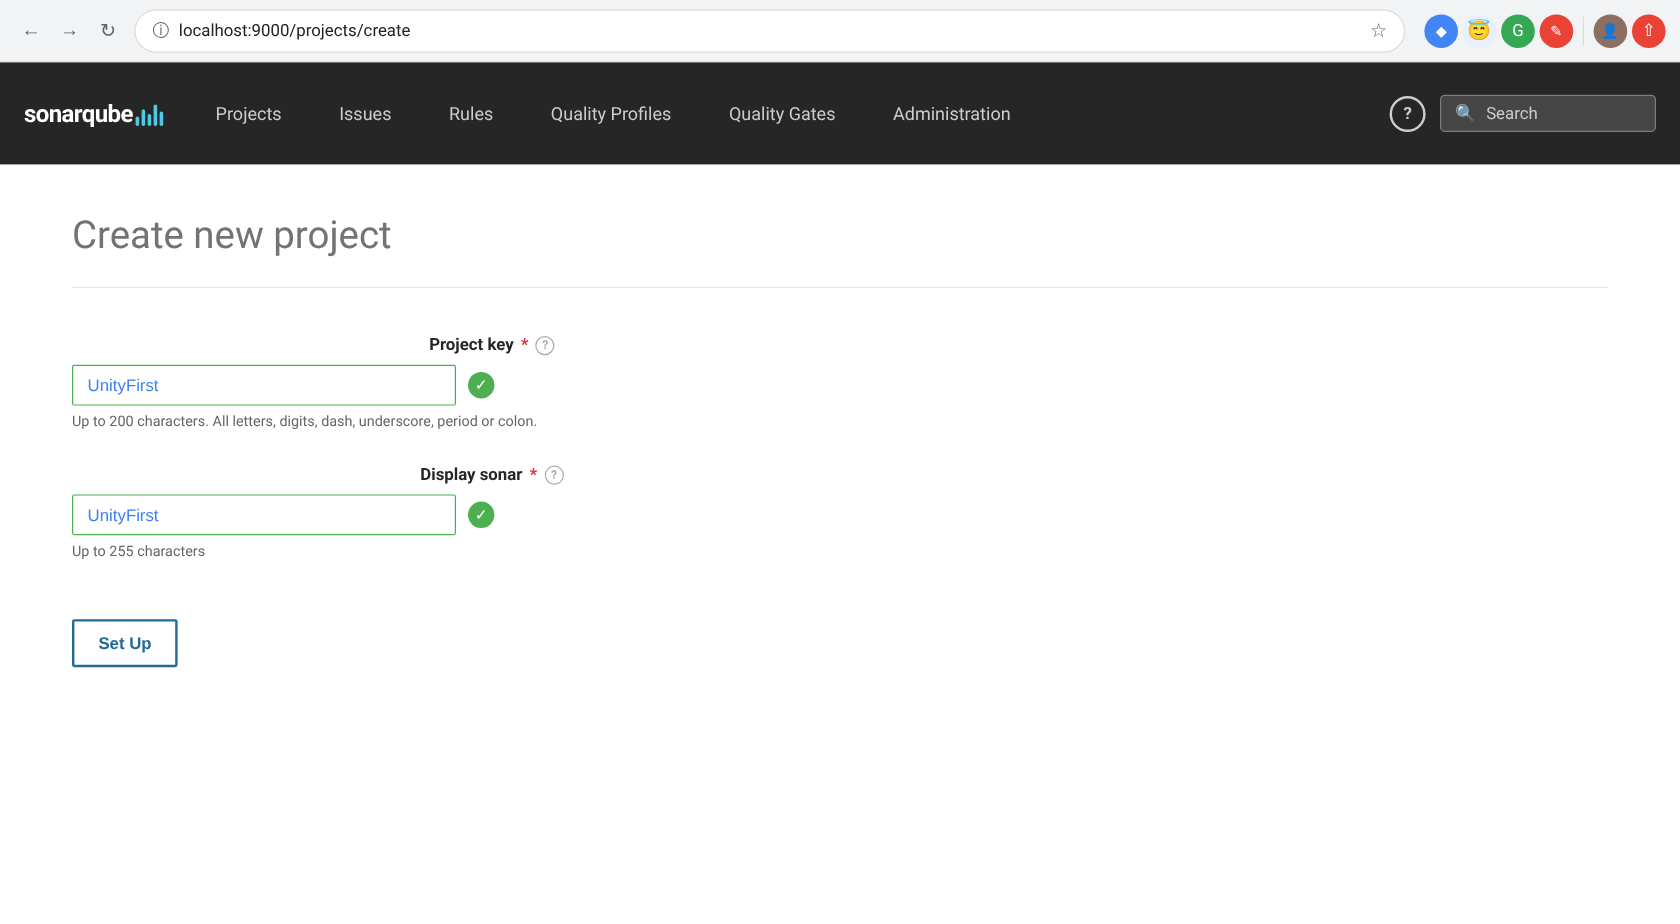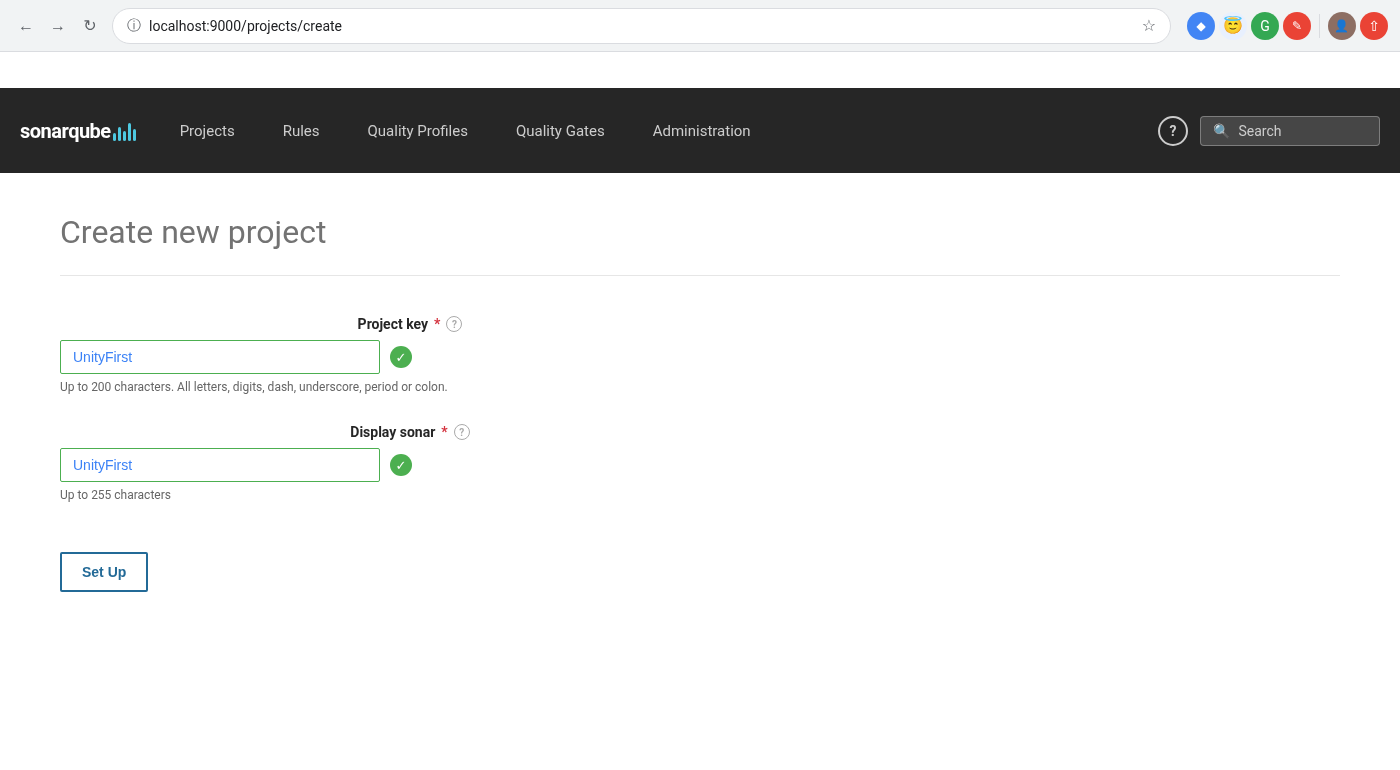--- a/index.html
+++ b/index.html
@@ -130,21 +130,20 @@
     }
 
     
     .sonar-nav {
       background: #262626;
       height: 85px;
       display: flex;
       align-items: center;
       padding: 0 20px;
       gap: 0;
-      margin-top: 36px;
     }
 
     .sonar-logo {
       display: flex;
       align-items: center;
       gap: 0;
       margin-right: 20px;
     }
 
     .sonar-logo-text {
@@ -359,20 +358,21 @@
       <div class="wave" style="height: 8px;"></div>
       <div class="wave" style="height: 14px;"></div>
       <div class="wave" style="height: 10px;"></div>
       <div class="wave" style="height: 18px;"></div>
       <div class="wave" style="height: 12px;"></div>
     </div>
   </div>
 
   <div class="nav-items">
     <a class="nav-item">Projects</a>
+    <a class="nav-item">Issues</a>
     <a class="nav-item">Rules</a>
     <a class="nav-item">Quality Profiles</a>
     <a class="nav-item">Quality Gates</a>
     <a class="nav-item">Administration</a>
   </div>
 
   <div class="nav-right">
     <div class="help-icon">?</div>
     <div class="search-box">
       <span>🔍</span>

